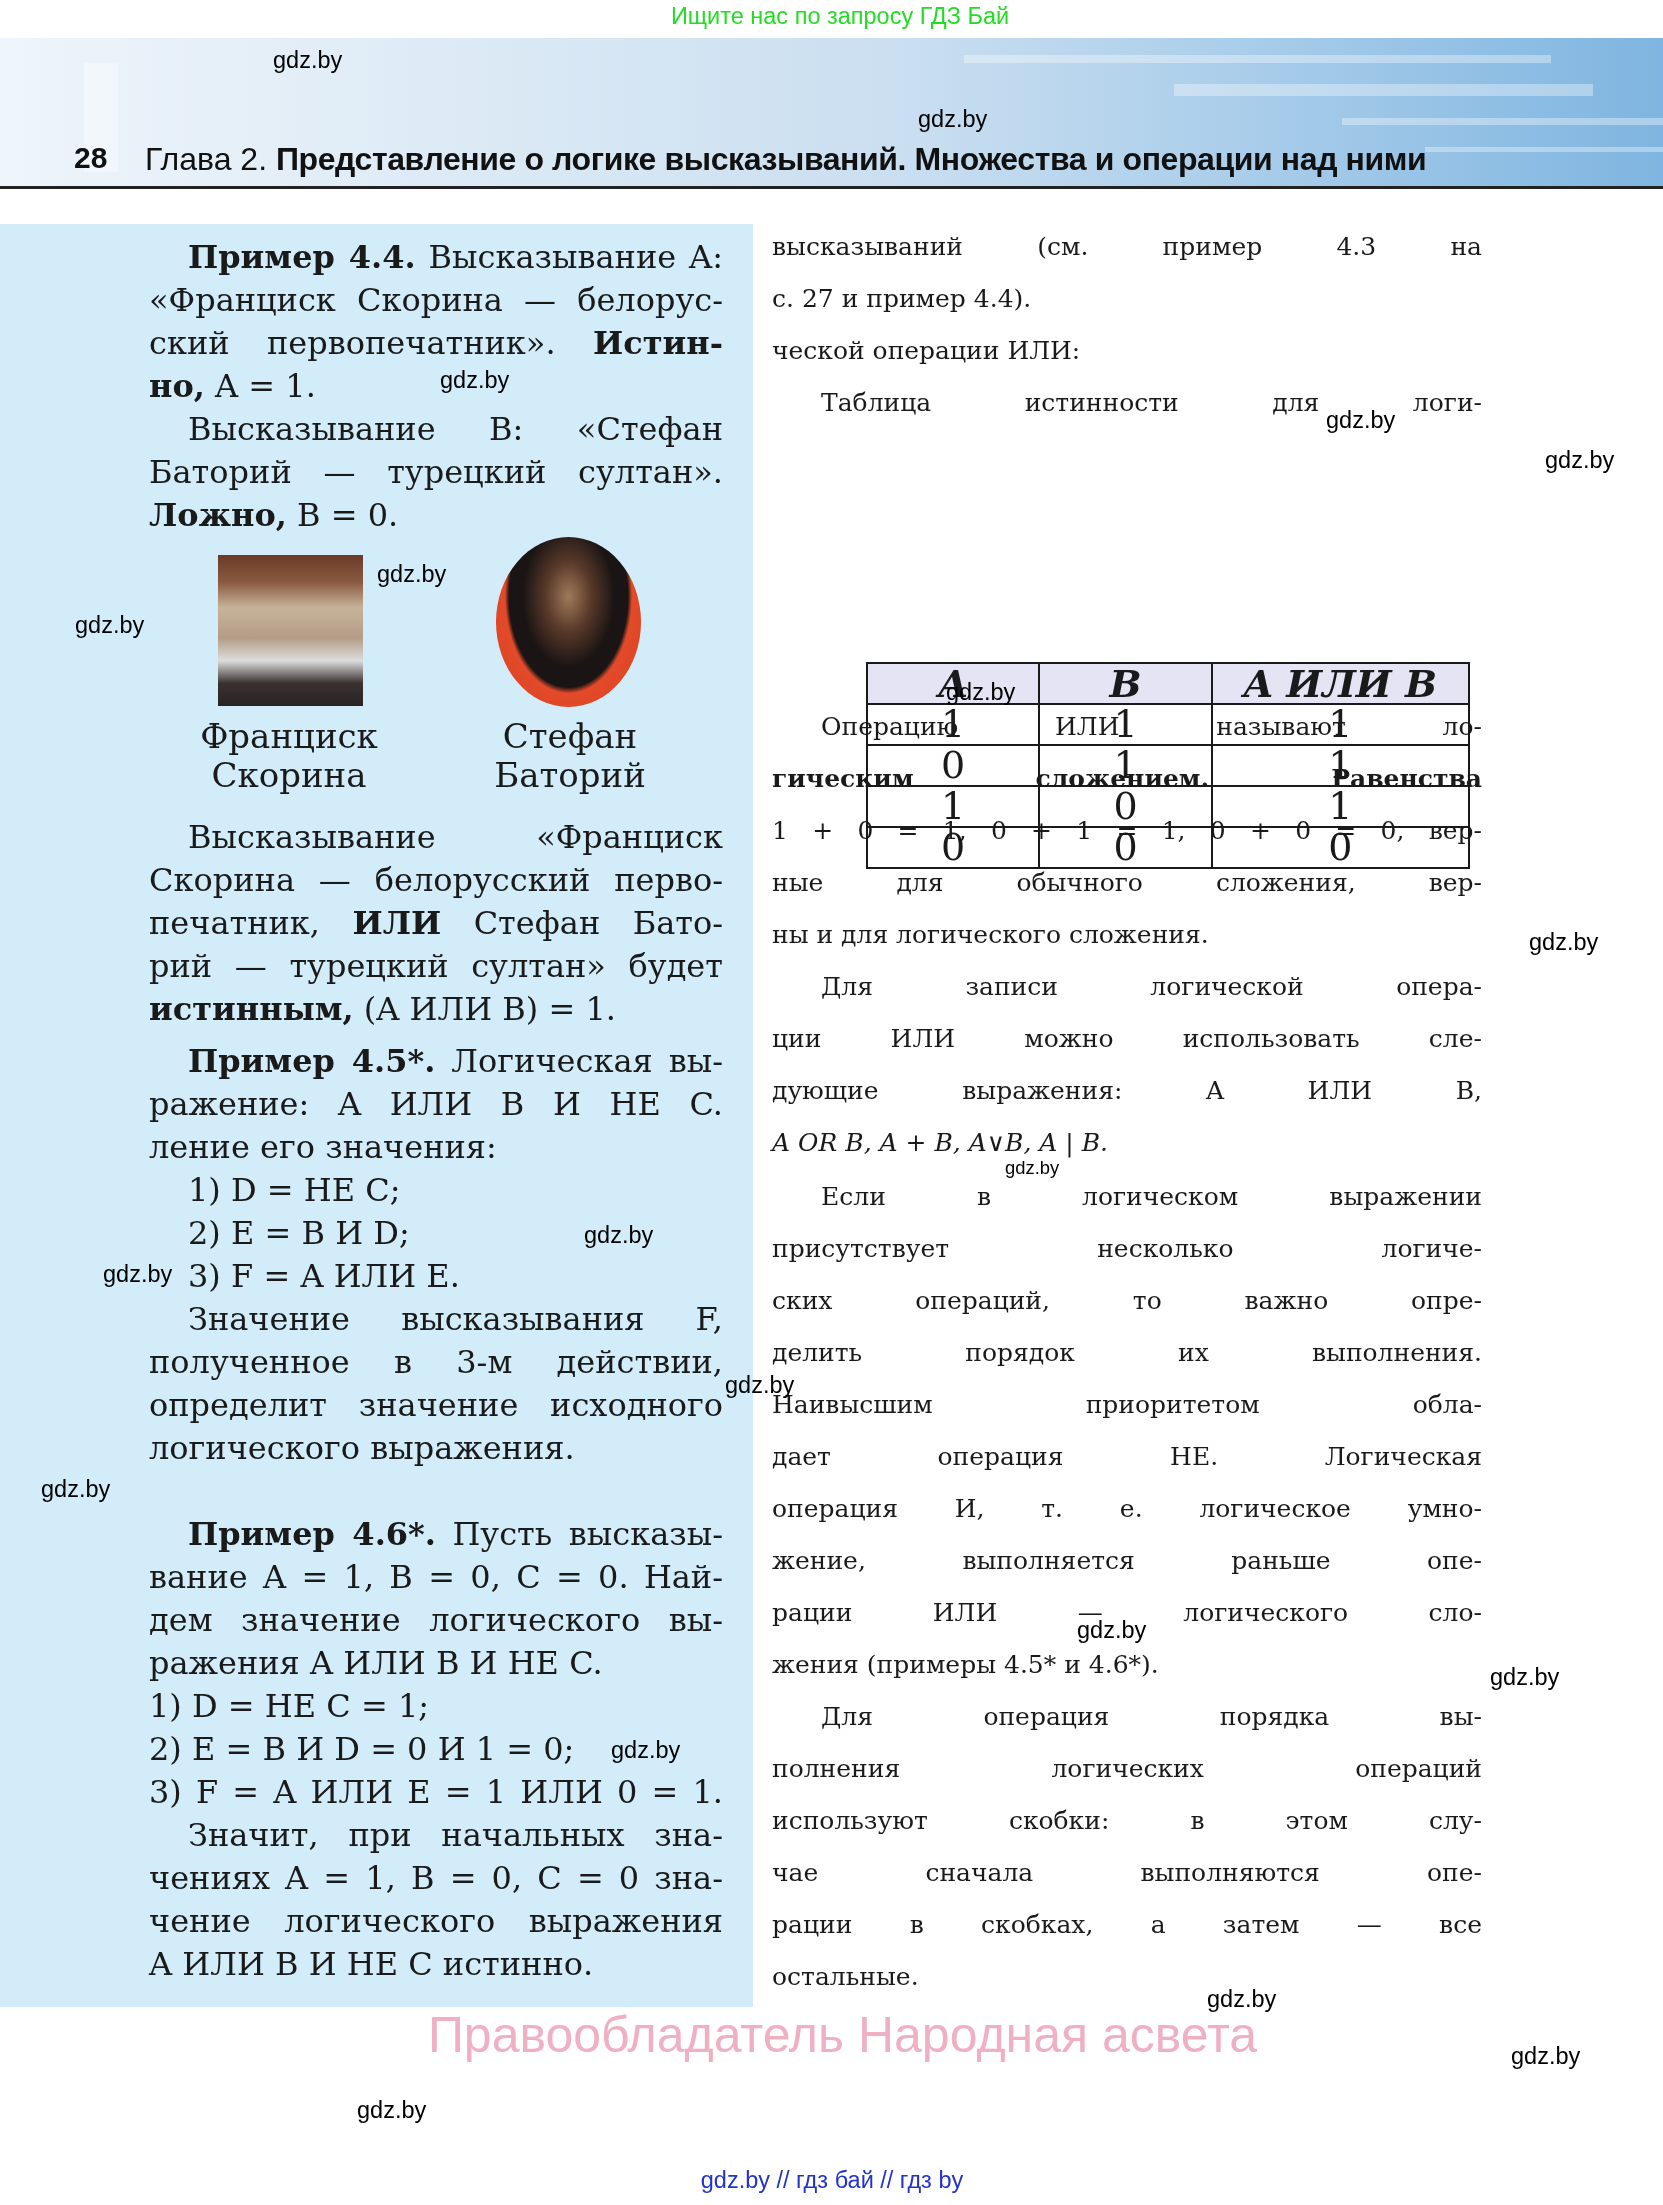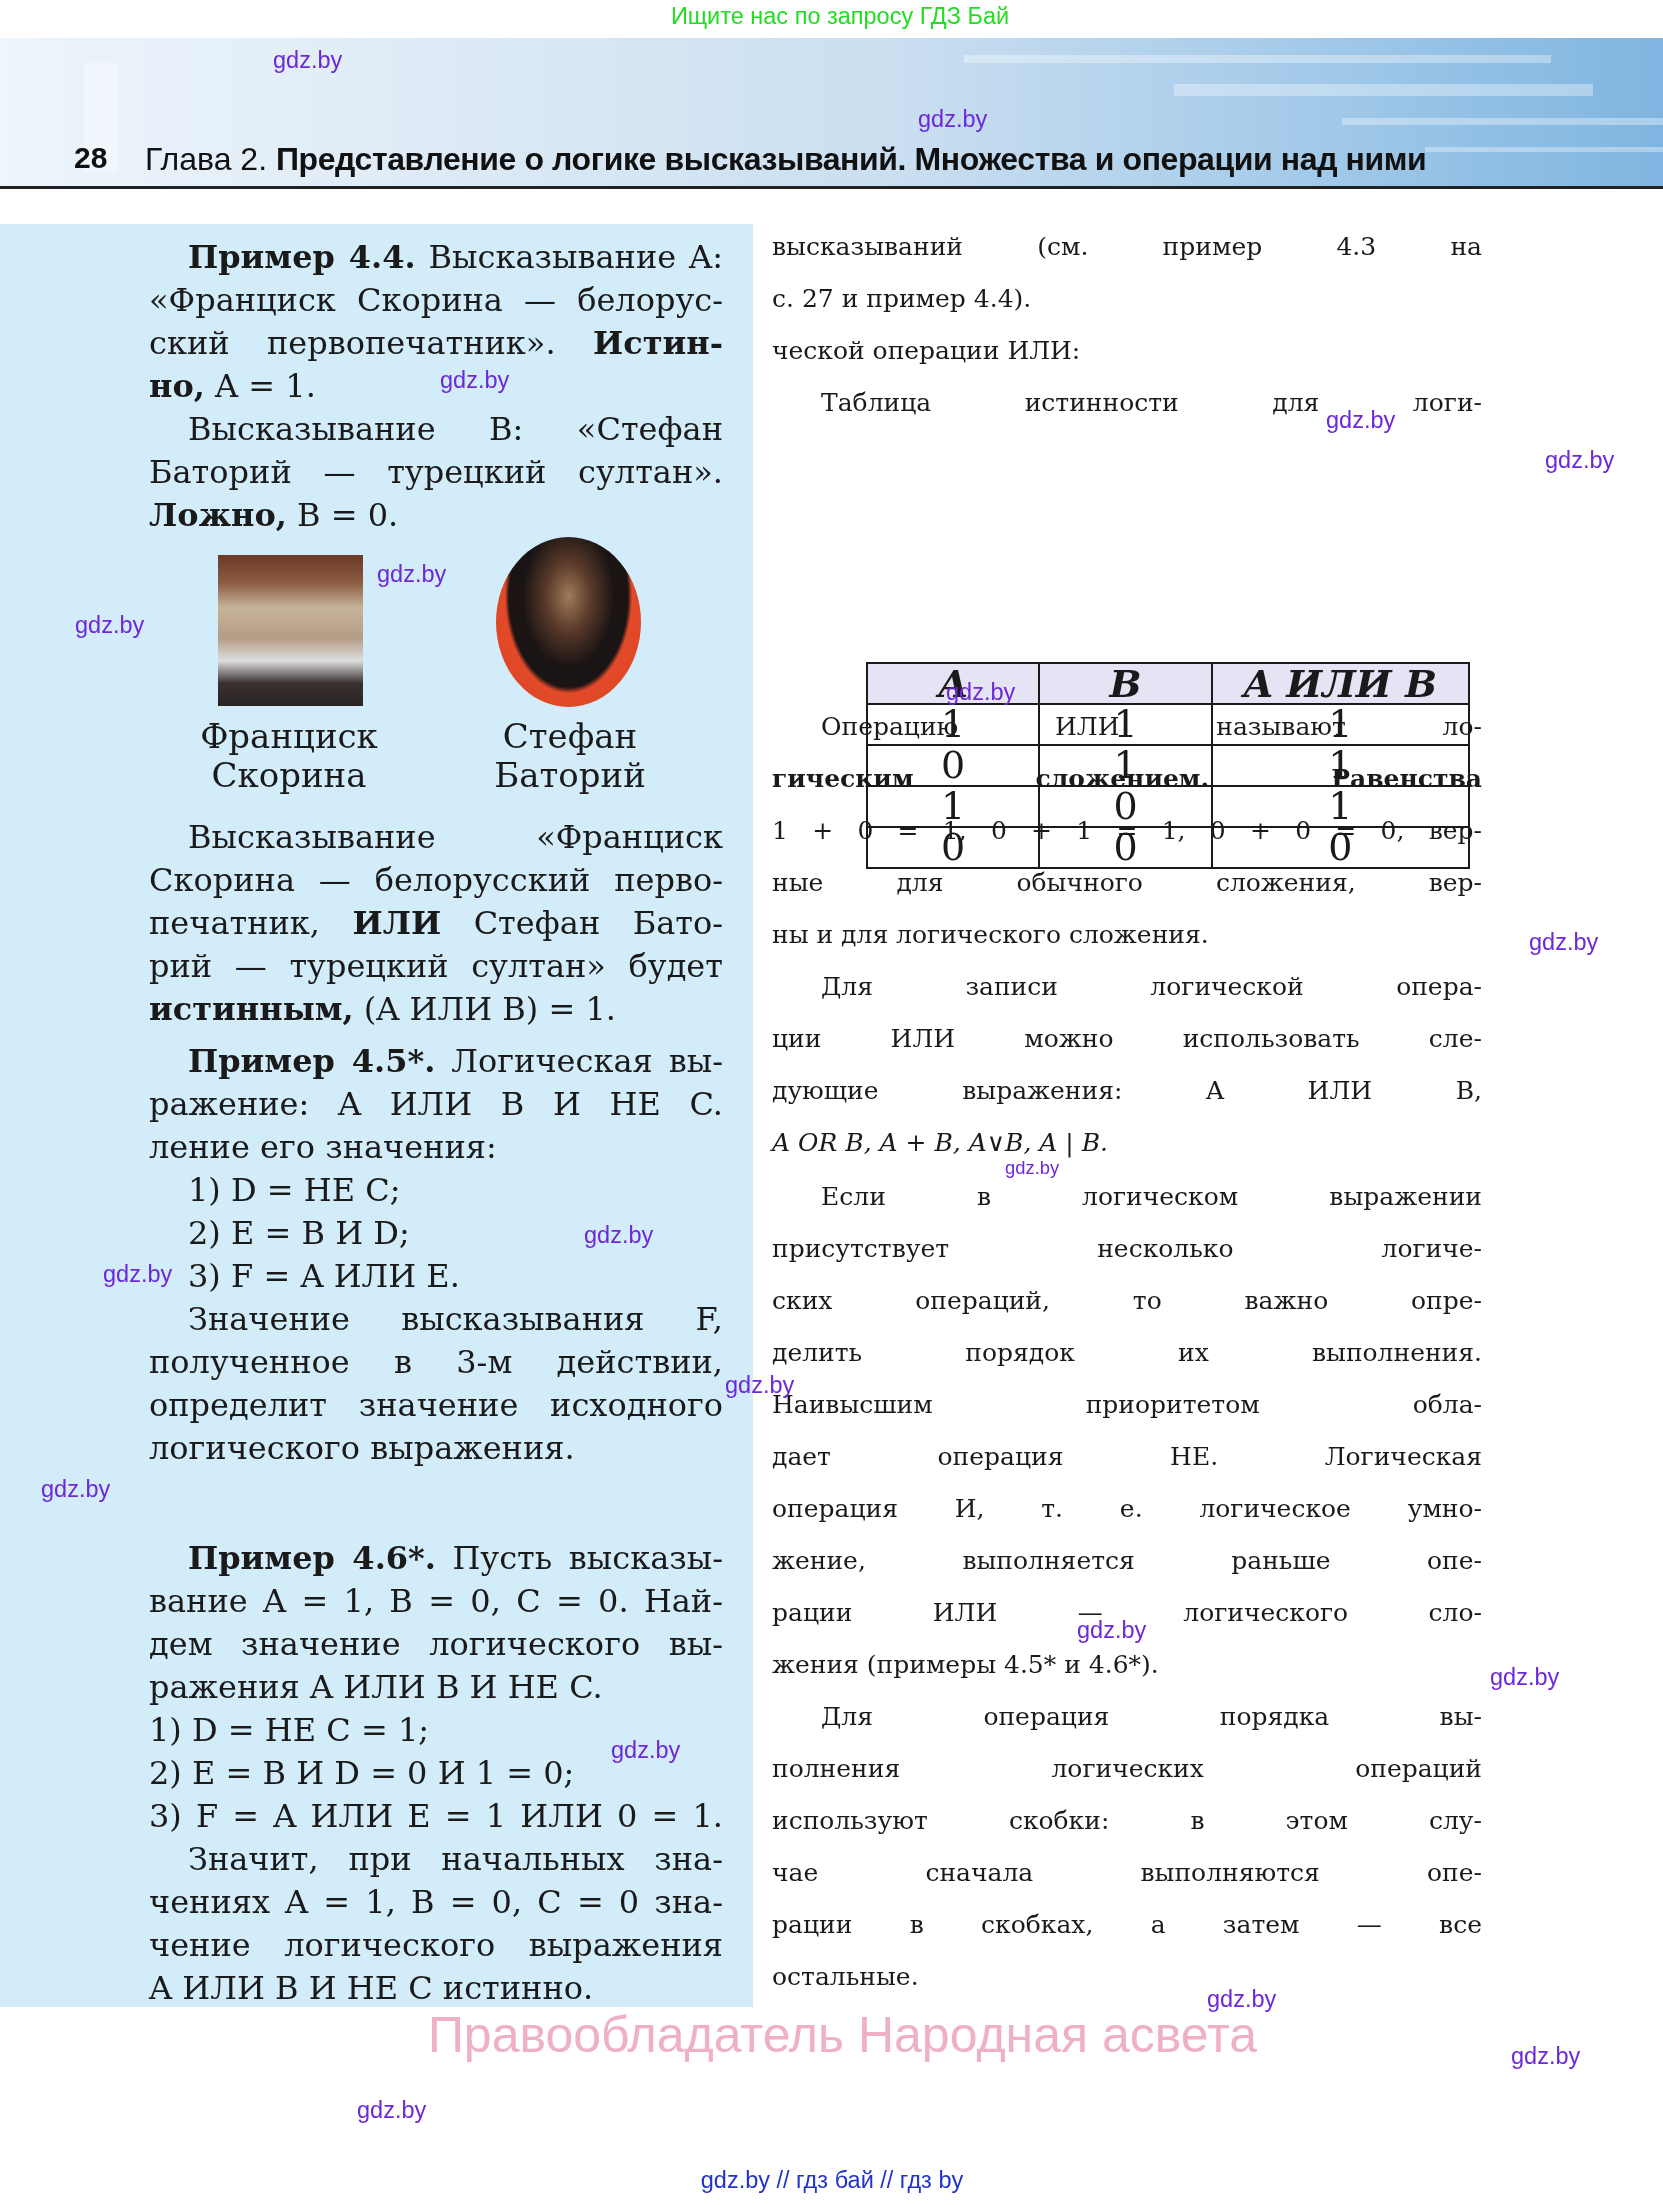--- a/index.html
+++ b/index.html
@@ -30,21 +30,21 @@
             background: radial-gradient(ellipse at 50% 35%, #a07a5a 0%, #5a3a2a 22%, #1a1414 45%, #1a1414 58%, #e24a2a 62%, #d8401f 100%); }
   .caption { font-size:34px; line-height:39px; text-align:center; }
   .cap1 { left:184px; top:717px; width:210px; }
   .cap2 { left:465px; top:717px; width:210px; }
 
   .table { left:866px; top:662px; width:604px; border-collapse:collapse; font-size:38px; }
   .table td, .table th { border:2.5px solid #1a1a1a; height:39px; padding:0; text-align:center; line-height:39px; }
   .table th { background:#e4e4f4; font-style:italic; font-weight:bold; }
   .col-a { width:173px; } .col-b { width:173px; } .col-r { width:258px; }
 
-  .wm { font-family:"Liberation Sans", sans-serif; font-size:23.5px; color:#6d28d9; }
+  .wm { font-family:"Liberation Sans", sans-serif; font-size:23.5px; color:#000000; }
   .rights { left:0; width:1685px; top:2006px; text-align:center; color:#f0b0c4;
             font-family:"Liberation Sans", sans-serif; font-size:50px; }
   .footer { left:0; width:1664px; top:2167px; text-align:center; color:#2233cc;
             font-family:"Liberation Sans", sans-serif; font-size:23.5px; }
 </style>
 </head>
 <body>
 
 <div class="abs top-note">Ищите нас по запросу ГДЗ Бай</div>
 
@@ -100,21 +100,21 @@
   <span class="line last" style="padding-left:39px;">1) D = НЕ C;</span>
   <span class="line last" style="padding-left:39px;">2) E = B И D;</span>
   <span class="line last" style="padding-left:39px;">3) F = A ИЛИ E.</span>
   <span class="line" style="padding-left:39px;">Значение высказывания F,</span>
   <span class="line">полученное в 3-м действии,</span>
   <span class="line">определит значение исходного</span>
   <span class="line last">логического выражения.</span>
 </div>
 
 <div class="abs lcol" style="top:1513px;">
-  <span class="line" style="padding-left:39px;margin-top:24px;"><b>Пример 4.6*.</b><span> Пусть высказы-</span></span>
+  <span class="line" style="padding-left:39px;"><b>Пример 4.6*.</b><span> Пусть высказы-</span></span>
   <span class="line">вание A = 1, B = 0, C = 0. Най-</span>
   <span class="line">дем значение логического вы-</span>
   <span class="line last">ражения A ИЛИ B И НЕ C.</span>
   <span class="line last">1) D = НЕ C = 1;</span>
   <span class="line last">2) E = B И D = 0 И 1 = 0;</span>
   <span class="line">3) F = A ИЛИ E = 1 ИЛИ 0 = 1.</span>
   <span class="line" style="padding-left:39px;">Значит, при начальных зна-</span>
   <span class="line">чениях A = 1, B = 0, C = 0 зна-</span>
   <span class="line">чение логического выражения</span>
   <span class="line last">A ИЛИ B И НЕ C истинно.</span>

